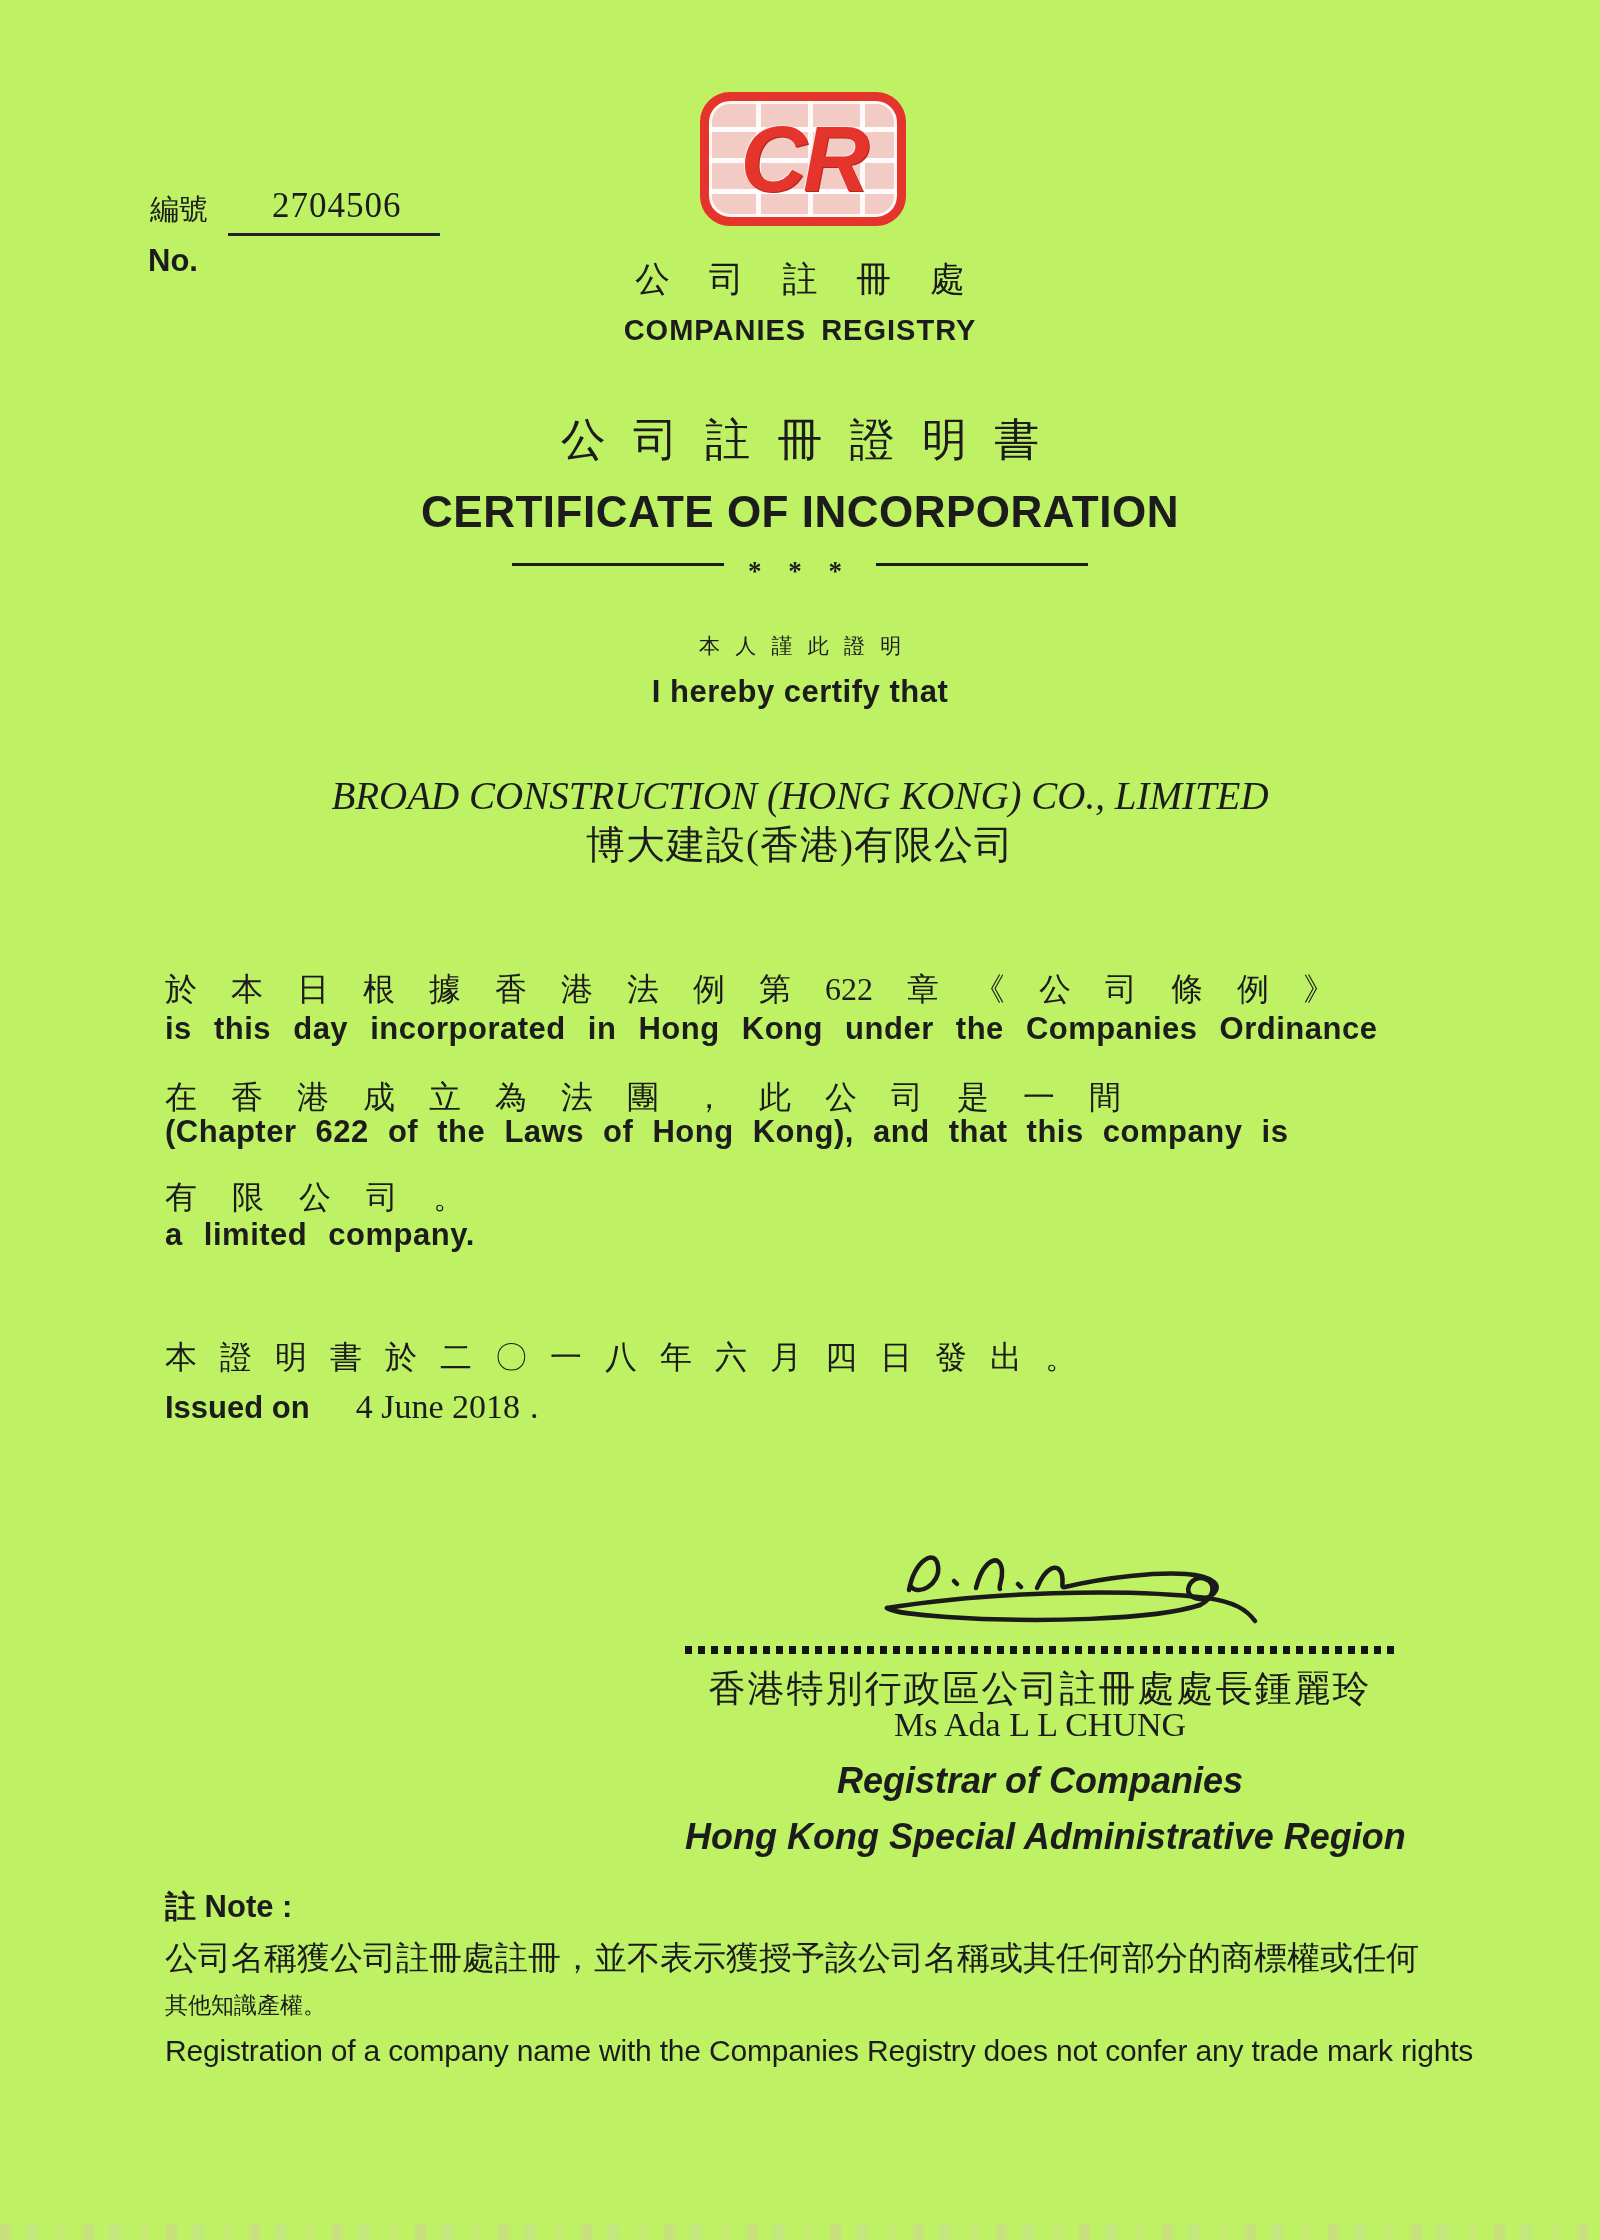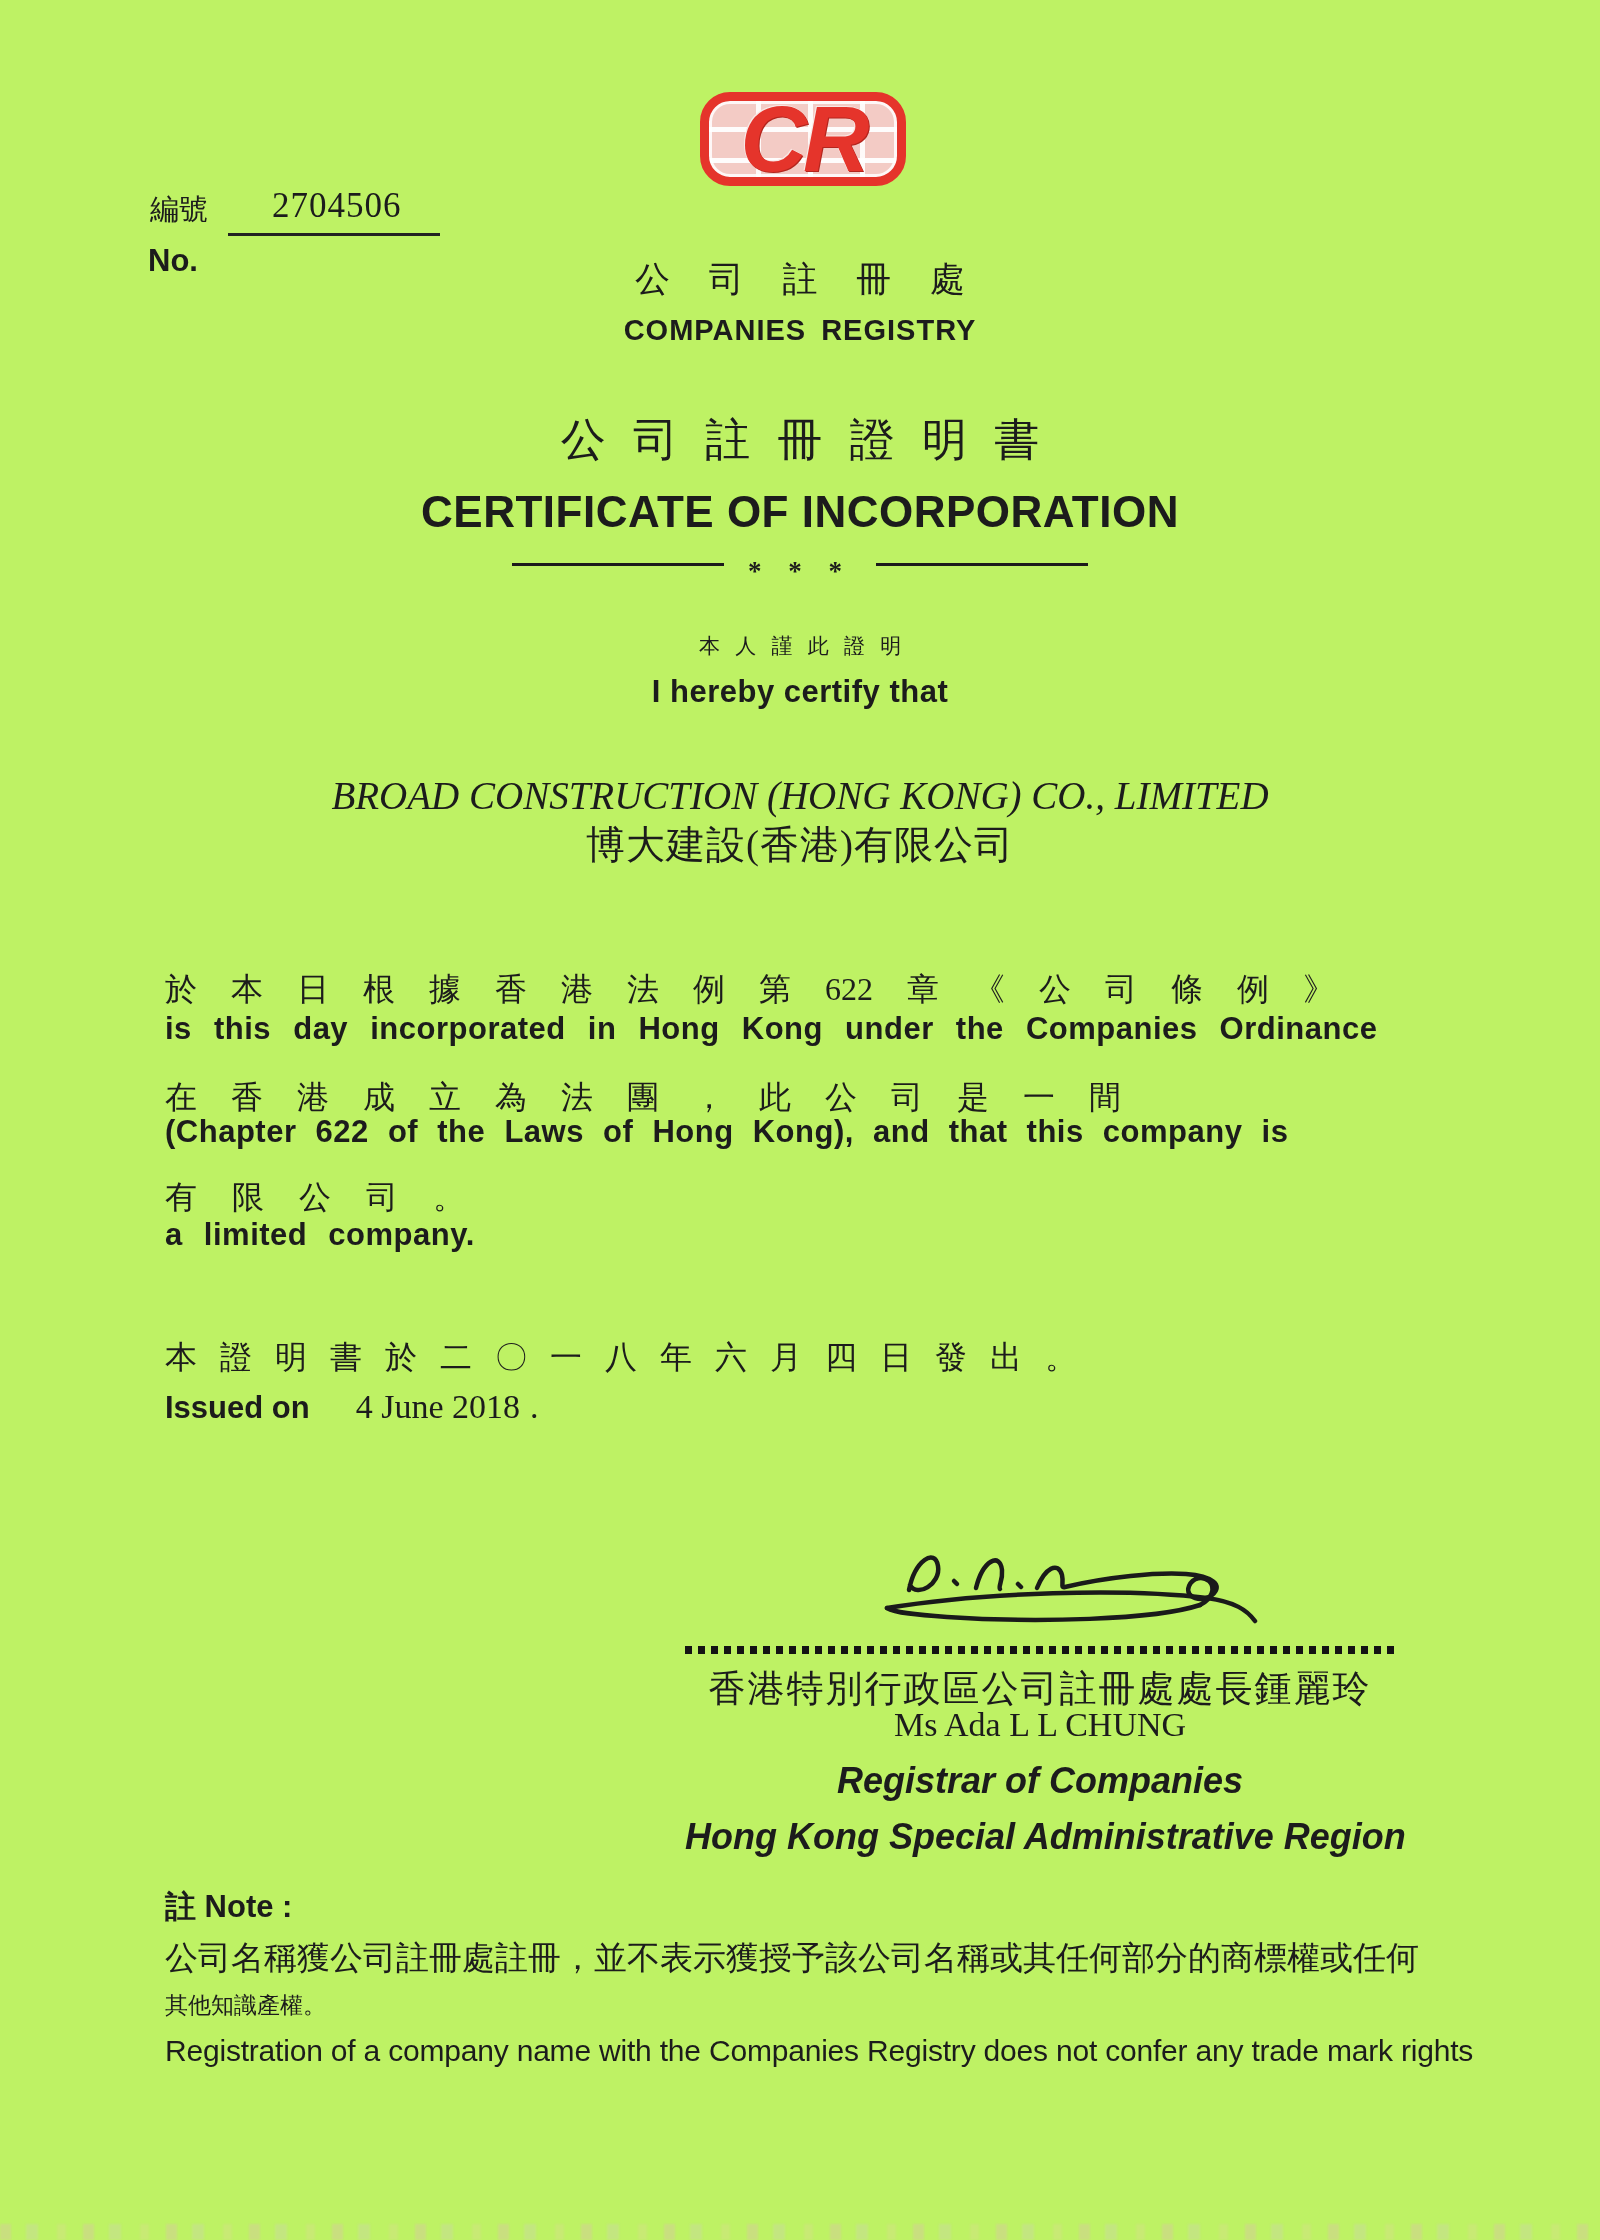--- a/index.html
+++ b/index.html
@@ -18,21 +18,21 @@
   .cjk{font-family:"Liberation Serif","DejaVu Serif",serif;}
 
   
   .num-label-cn{left:150px;top:190px;font-size:29px;}
   .num-value{left:272px;top:186px;font-size:35px;letter-spacing:1px;}
   .num-underline{left:228px;top:233px;width:212px;height:3px;background:#222;}
   .num-label-en{left:148px;top:243px;font-size:31px;font-weight:bold;}
 
   
   .logo{
-    left:700px;top:92px;width:206px;height:94px;
+    left:700px;top:92px;width:206px;height:134px;
     border:9px solid #e5342b;border-radius:30px;
     box-sizing:border-box;
     background:
       repeating-linear-gradient(to bottom, rgba(255,255,255,0) 0 26px, rgba(255,255,255,.95) 26px 31px),
       repeating-linear-gradient(to right, rgba(255,255,255,0) 0 47px, rgba(255,255,255,.9) 47px 52px),
       #f3cbc5;
     box-shadow:inset 0 0 0 3px rgba(255,255,255,.85);
     display:flex;align-items:center;justify-content:center;
   }
   .logo-text{

